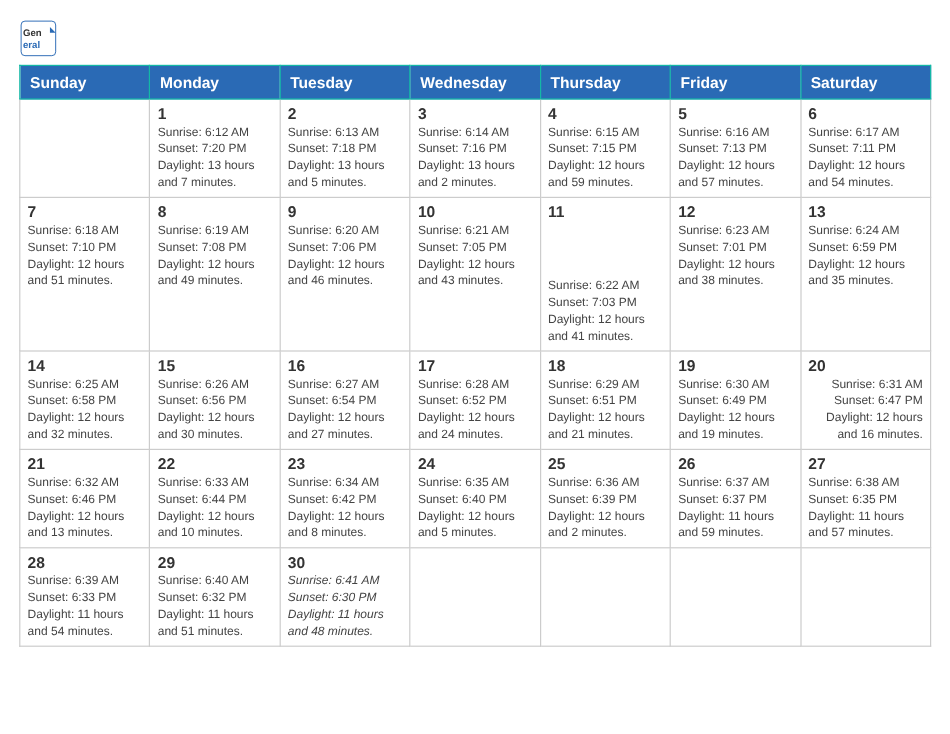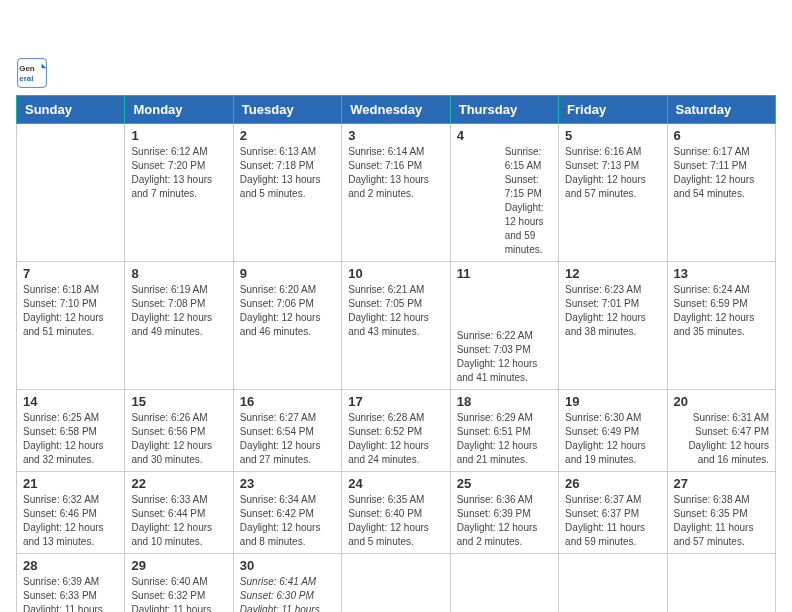--- a/index.html
+++ b/index.html
@@ -8,21 +8,20 @@
       background: #fff;
       width: 792px;
       min-height: 612px;
       padding: 16px;
     }
     .header {
       display: flex;
       justify-content: space-between;
       align-items: flex-end;
       margin-bottom: 4px;
-      margin-top: 41px;
     }
     .logo {
       display: flex;
       align-items: center;
       gap: 4px;
     }
     .logo-text {
       display: flex;
       flex-direction: column;
       font-size: 14px;
@@ -140,21 +139,21 @@
         </td>
         <td>
           <div class="day-number">3</div>
           <div class="day-info" style="white-space: pre-line;">Sunrise: 6:14 AM
 Sunset: 7:16 PM
 Daylight: 13 hours
 and 2 minutes.</div>
         </td>
         <td>
           <div class="day-number">4</div>
-          <div class="day-info" style="white-space: pre-line; margin-left: 48px;">Sunrise: 6:15 AM
+          <div class="day-info" style="white-space: pre-line;">Sunrise: 6:15 AM
 Sunset: 7:15 PM
 Daylight: 12 hours
 and 59 minutes.</div>
         </td>
         <td>
           <div class="day-number">5</div>
           <div class="day-info" style="white-space: pre-line;">Sunrise: 6:16 AM
 Sunset: 7:13 PM
 Daylight: 12 hours
 and 57 minutes.</div>

